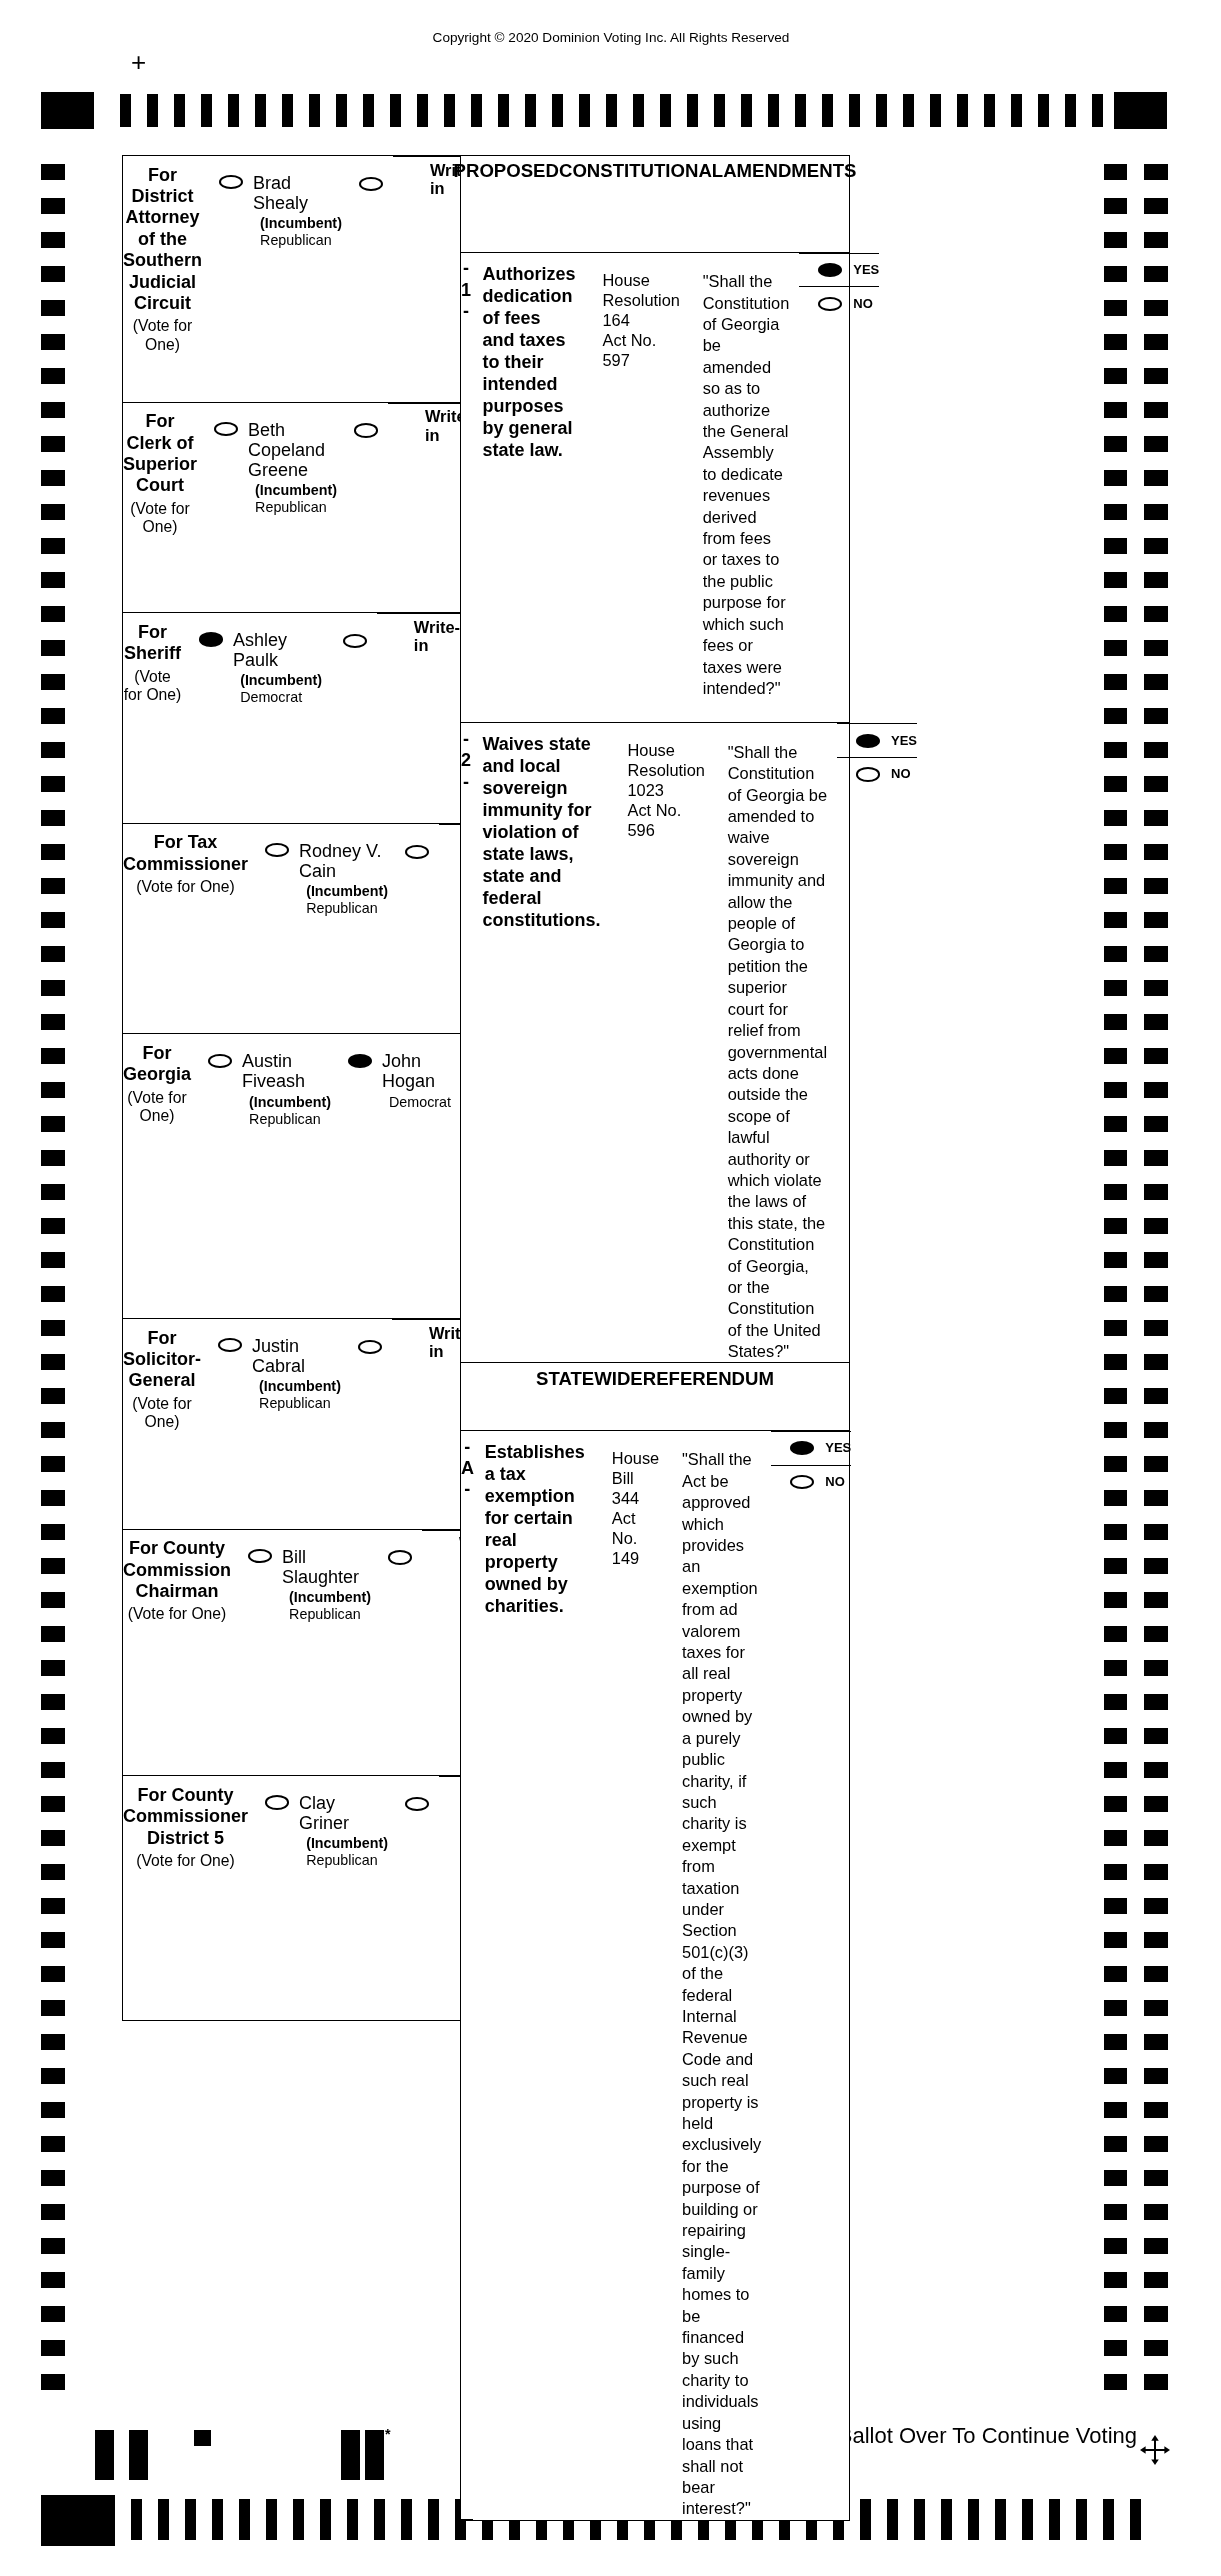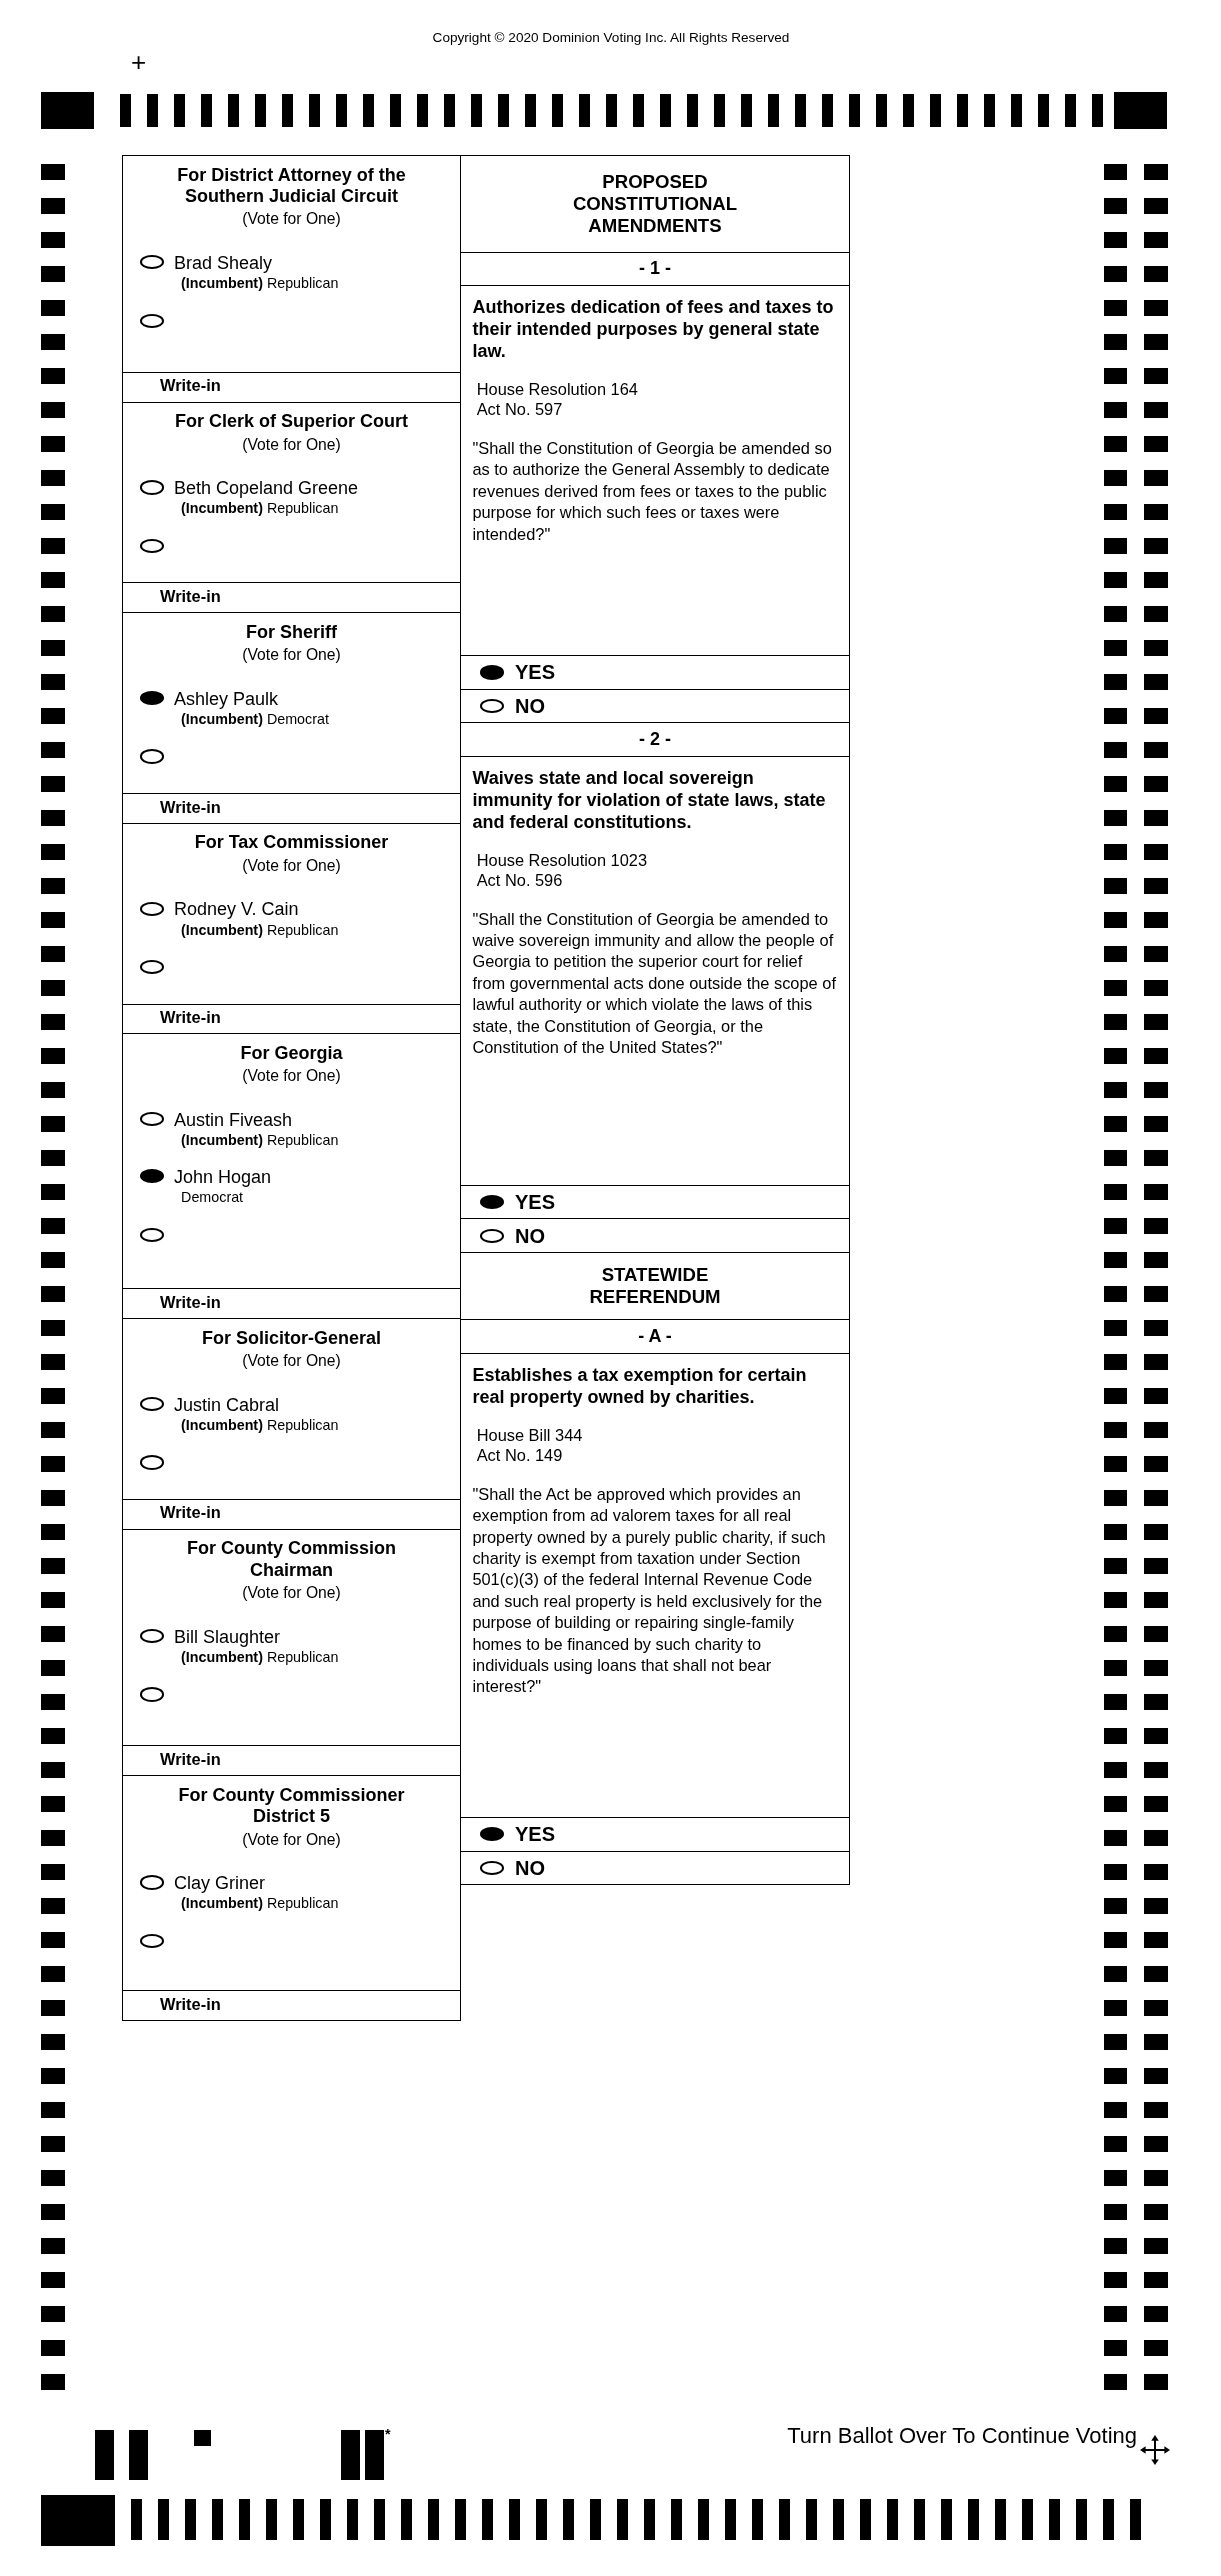--- a/index.html
+++ b/index.html
@@ -10,21 +10,21 @@
   .trow{position:absolute;background:repeating-linear-gradient(90deg,#000 0 11.4px,transparent 11.4px 27px);}
   .tcol{position:absolute;background:repeating-linear-gradient(180deg,#000 0 16.4px,transparent 16.4px 34px);}
   .tsq{position:absolute;background:#000;}
 
   .copyright{position:absolute;top:30px;left:0;width:1222px;text-align:center;font-size:13.6px;}
   .plusmark{position:absolute;left:131px;top:47px;font-size:26px;font-weight:400;}
 
   .col-left{position:absolute;left:122px;top:155px;width:339px;}
   .col-right{position:absolute;left:460px;top:155px;width:390px;}
 
-  .bx{border:1.4px solid #000;background:#fff;margin-top:-1.4px;display:flex;flex-direction:column;box-sizing:border-box;}
+  .bx{border:1.4px solid #000;background:#fff;margin-top:-1.4px;display:flex;flex-direction:row;box-sizing:border-box;}
   .bx:first-child{margin-top:0;}
   .spacer{flex:1;}
 
   .colheader{font-weight:bold;font-size:18.6px;line-height:22px;text-align:center;justify-content:center;padding:4.3px 0;}
 
   .chead{padding-top:8.6px;}
   .ctitle{font-weight:bold;font-size:18px;line-height:21.4px;text-align:center;}
   .cvote{font-size:15.7px;line-height:18.6px;text-align:center;padding:2.9px 0 7.1px 0;}
 
   .oval{display:inline-block;width:24px;height:14.3px;border:2.1px solid #000;border-radius:50%;
@@ -38,21 +38,21 @@
   .csub{display:block;font-size:14.3px;line-height:17px;padding-left:7.1px;margin-top:2.1px;}
   .csub b{font-weight:bold;}
 
   .wline{border-top:1.4px solid #000;}
   .wlabel{font-weight:bold;font-size:16.4px;line-height:18.6px;padding:3.6px 0 7.1px 37px;}
 
   .mnum{font-weight:bold;font-size:18px;line-height:21.4px;text-align:center;padding:5.7px 0;border-bottom:1.4px solid #000;}
   .msummary{font-weight:bold;font-size:18px;line-height:22px;padding:10px 11.4px 0 11.4px;}
   .mrefs{font-size:16.4px;line-height:20px;padding:17px 11.4px 0 15.7px;}
   .mquestion{font-size:16.4px;line-height:21.4px;padding:18.6px 10px 0 11.4px;}
-  .mopt{position:relative;border-top:1.4px solid #000;padding:6.4px 0 6.4px 54px;font-weight:bold;font-size:20px;line-height:20px;}
+  .mopt{position:relative;border-top:1.4px solid #000;padding:6.4px 0 6.4px 54px;font-weight:bold;font-size:13px;line-height:20px;}
   .mopt .oval{position:absolute;left:18.6px;top:9.3px;}
 
   .turnover{position:absolute;right:85px;top:2423px;font-weight:normal;font-size:22px;}
   .tinystar{position:absolute;left:385px;top:2426px;font-size:14.3px;font-weight:bold;}
   .regicon{position:absolute;left:1140px;top:2435px;}
 </style>
 </head>
 <body>
 
 <div class="ballot">

